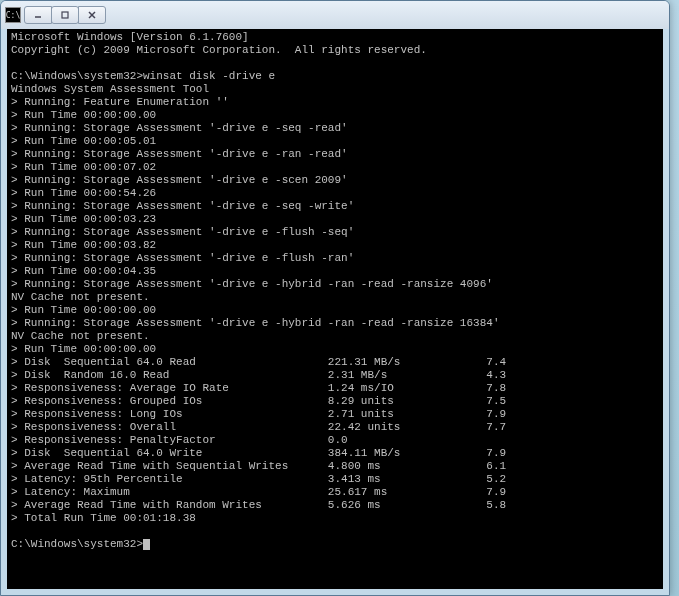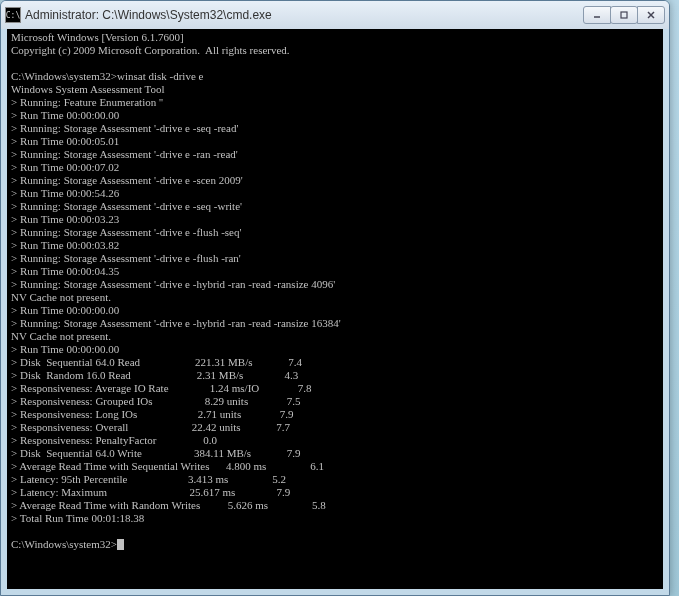--- a/index.html
+++ b/index.html
@@ -69,42 +69,41 @@
   .win-btn:last-child { border-radius: 0 3px 3px 0; }
   .win-btn svg { width: 10px; height: 10px; }
   .console {
     position: absolute;
     top: 28px;
     left: 6px;
     right: 6px;
     bottom: 6px;
     background: #000;
     color: #c0c0c0;
-    font-family: Liberation Serif, serif;
+    font-family: Liberation Mono, monospace;
     font-size: 11px;
     line-height: 13px;
     padding: 2px 4px;
     overflow: hidden;
     white-space: pre;
   }
   .prompt-cursor {
     display: inline-block;
     width: 7px;
     height: 11px;
     background: #c0c0c0;
     vertical-align: text-bottom;
   }
 </style>
 </head>
 <body>
 
 <div class="window">
   <div class="titlebar">
     <div class="titlebar-icon">C:\</div>
-    <div class="titlebar-text">Administrator: C:\Windows\System32\cmd.exe</div>
     <div class="win-controls">
       <div class="win-btn">
         <svg viewBox="0 0 10 10">
             <line x1="2" y1="7" x2="8" y2="7" stroke="#445" stroke-width="1.5"></line>
           </svg>
       </div>
       <div class="win-btn">
         <svg viewBox="0 0 10 10">
             <rect x="2" y="2" width="6" height="6" fill="none" stroke="#445" stroke-width="1.2"></rect>
           </svg>

